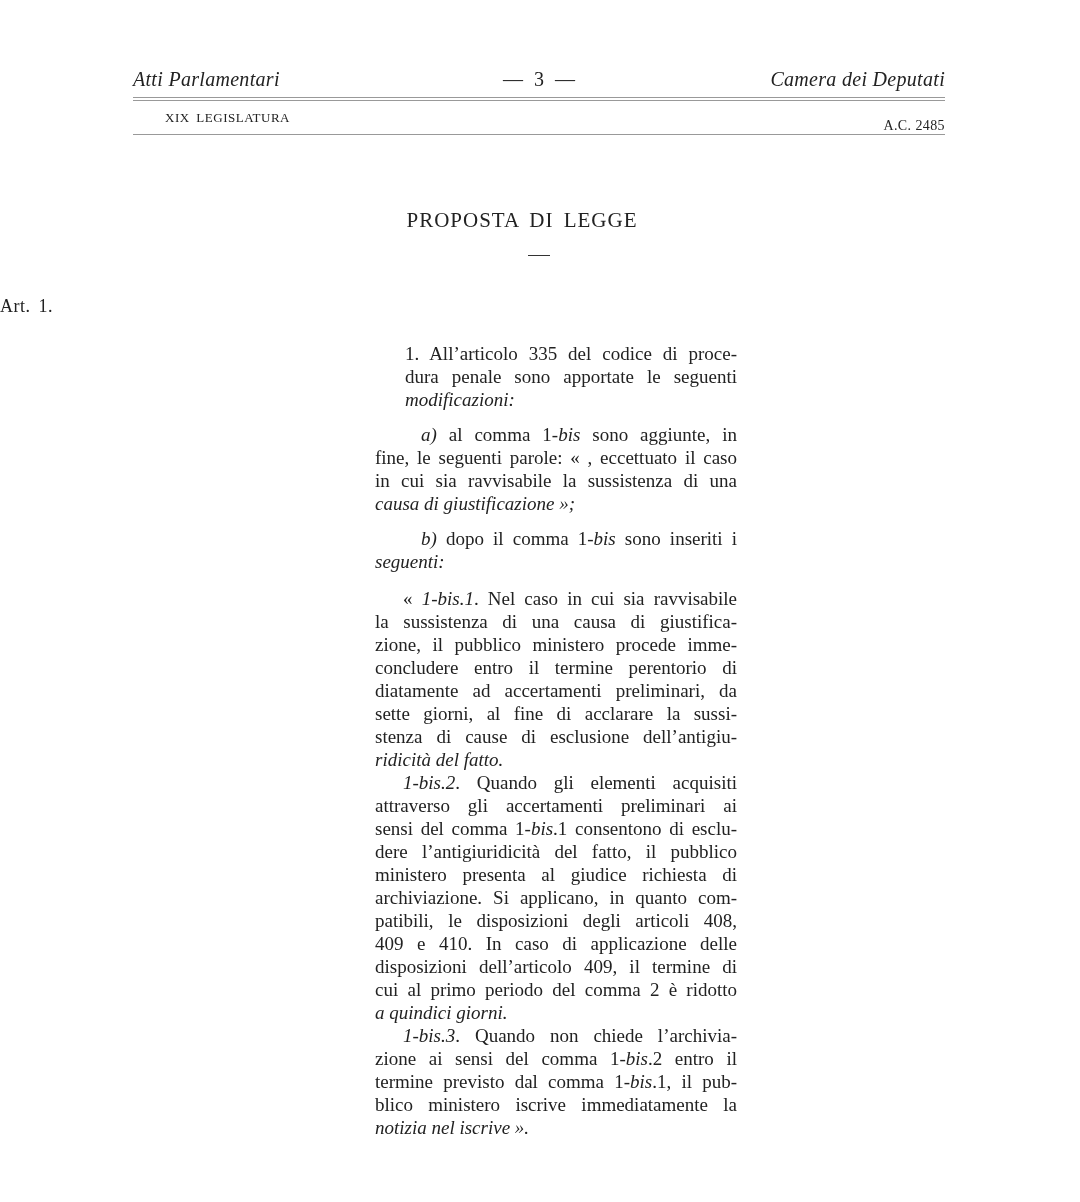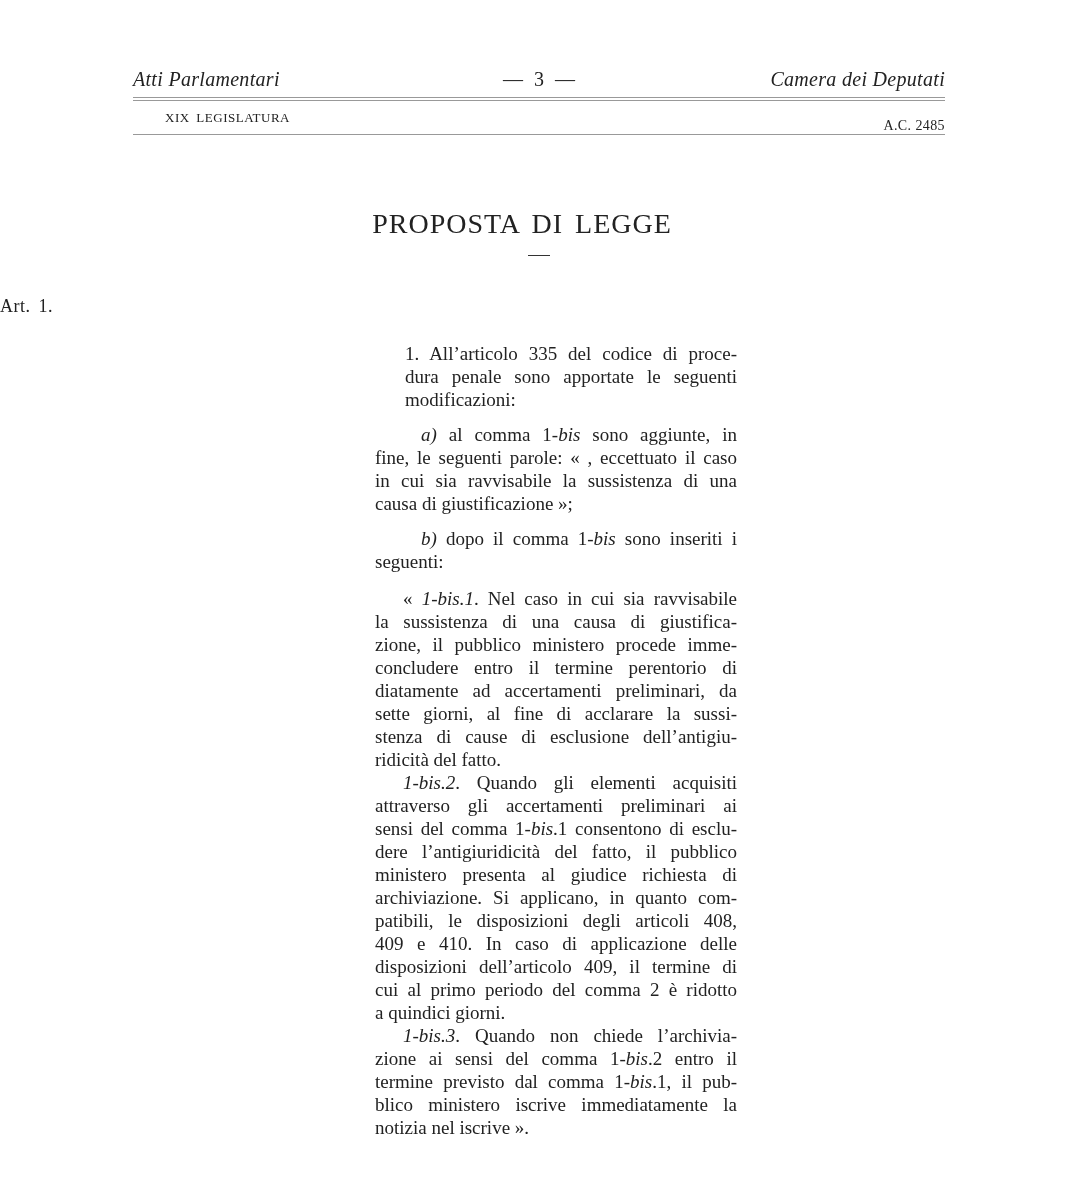--- a/index.html
+++ b/index.html
@@ -10,32 +10,32 @@
   .hdr-center { position:absolute; left:0; right:0; top:0; text-align:center; font-size:20px; word-spacing:6px; }
   .hdr-right { position:absolute; right:0; top:0; font-style:italic; font-size:20px; letter-spacing:0.3px; }
   .rule-double { position:absolute; left:133px; width:812px; top:97px; height:2px;
                  border-top:1px solid #999; border-bottom:1px solid #999; }
   .hdr-row2 { position:absolute; left:133px; width:812px; top:110px; height:18px; }
   .hdr2-left { position:absolute; left:0; top:0; font-size:13px; letter-spacing:0.5px; word-spacing:3px;margin-left:32px; }
   .hdr2-right { position:absolute; right:0; top:8px; font-size:14px; letter-spacing:0.4px; }
   .rule-single { position:absolute; left:133px; width:812px; top:134px; height:0; border-top:1px solid #999; }
 
   .title { position:absolute; left:0; width:1044px; top:208px; text-align:center;
-           font-size:28px; letter-spacing:1px; word-spacing:4px; }
+           font-size:21px; letter-spacing:1px; word-spacing:4px; }
   .title-dash { position:absolute; left:528px; width:22px; top:255px; height:0; border-top:1.5px solid #333; }
   .art { position:absolute; left:0; width:1080px; top:296px; text-align:left; font-size:18px; letter-spacing:0.5px; word-spacing:3px; }
 
   .body { position:absolute; left:342px; width:395px; top:342px; font-size:19px; line-height:23px; }
   .body p { margin:0; text-align:justify; text-align-last:left; hyphens:manual; }
   .p1 { text-indent:30px; }
   .pa { text-indent:46px; margin-top:12px !important; }
   .pb { text-indent:46px; margin-top:12px !important; }
   .pq1 { text-indent:28px; margin-top:14px !important; }
   .line { display:block; white-space:nowrap; text-align:justify; text-align-last:justify;margin-left:33px; }
-  .line.last { text-align-last:left; }
+  .line.last { text-align-last:left;font-style:italic; }
   i { font-style:italic; }
 </style>
 </head>
 <body>
 
 <div>
   <div class="hdr-row1">
     <span class="hdr-left">Atti Parlamentari</span>
     <span class="hdr-center">— 3 —</span>
     <span class="hdr-right">Camera dei Deputati</span>

